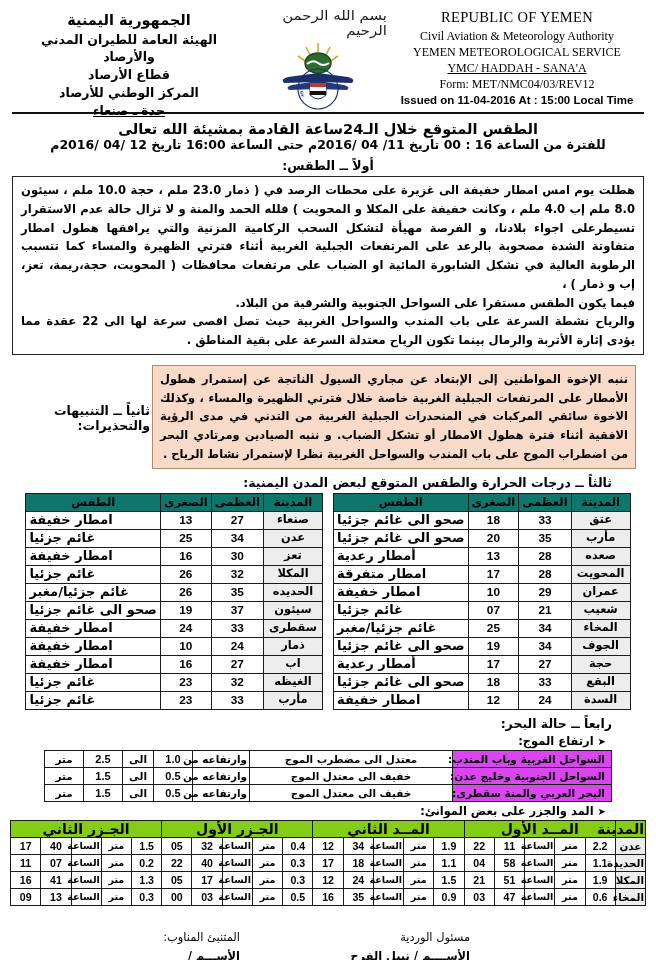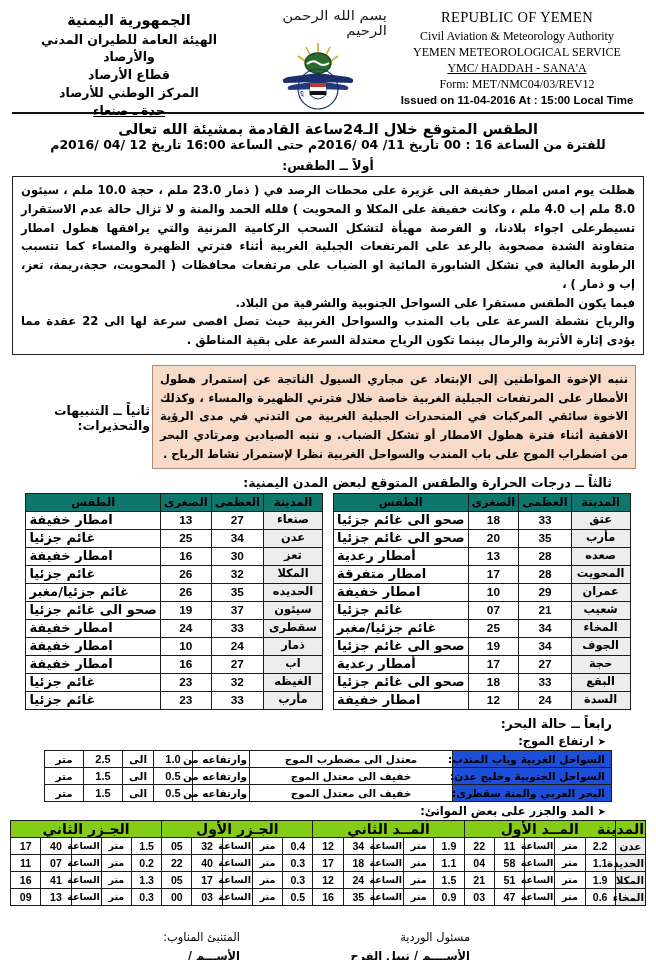--- a/index.html
+++ b/index.html
@@ -214,21 +214,21 @@
     table-layout: fixed;
     width: 562px;
   }
   table.sea td {
     border: 1px solid #1b1b1b;
     height: 16px;
     text-align: center;
     padding: 0 2px;
     white-space: nowrap;
   }
-  table.sea td.coast { background: #1d4ed8; width: 150px; text-align: right; padding-right: 6px; font-size: 10.6px;}
+  table.sea td.coast { background: #d946ef; width: 150px; text-align: right; padding-right: 6px; font-size: 10.6px;}
   table.sea td.state { width: 198px; }
   table.sea td.w1 { width: 52px; }
   table.sea td.w2 { width: 34px; font-family:"Liberation Sans",sans-serif; font-size: 11px;}
   table.sea td.w3 { width: 26px; }
   table.sea td.w4 { width: 34px; font-family:"Liberation Sans",sans-serif; font-size: 11px;}
   table.sea td.w5 { width: 34px; }
 
   
   .tide-wrap { display: flex; justify-content: center; margin-top: 1px; }
   table.tide {

